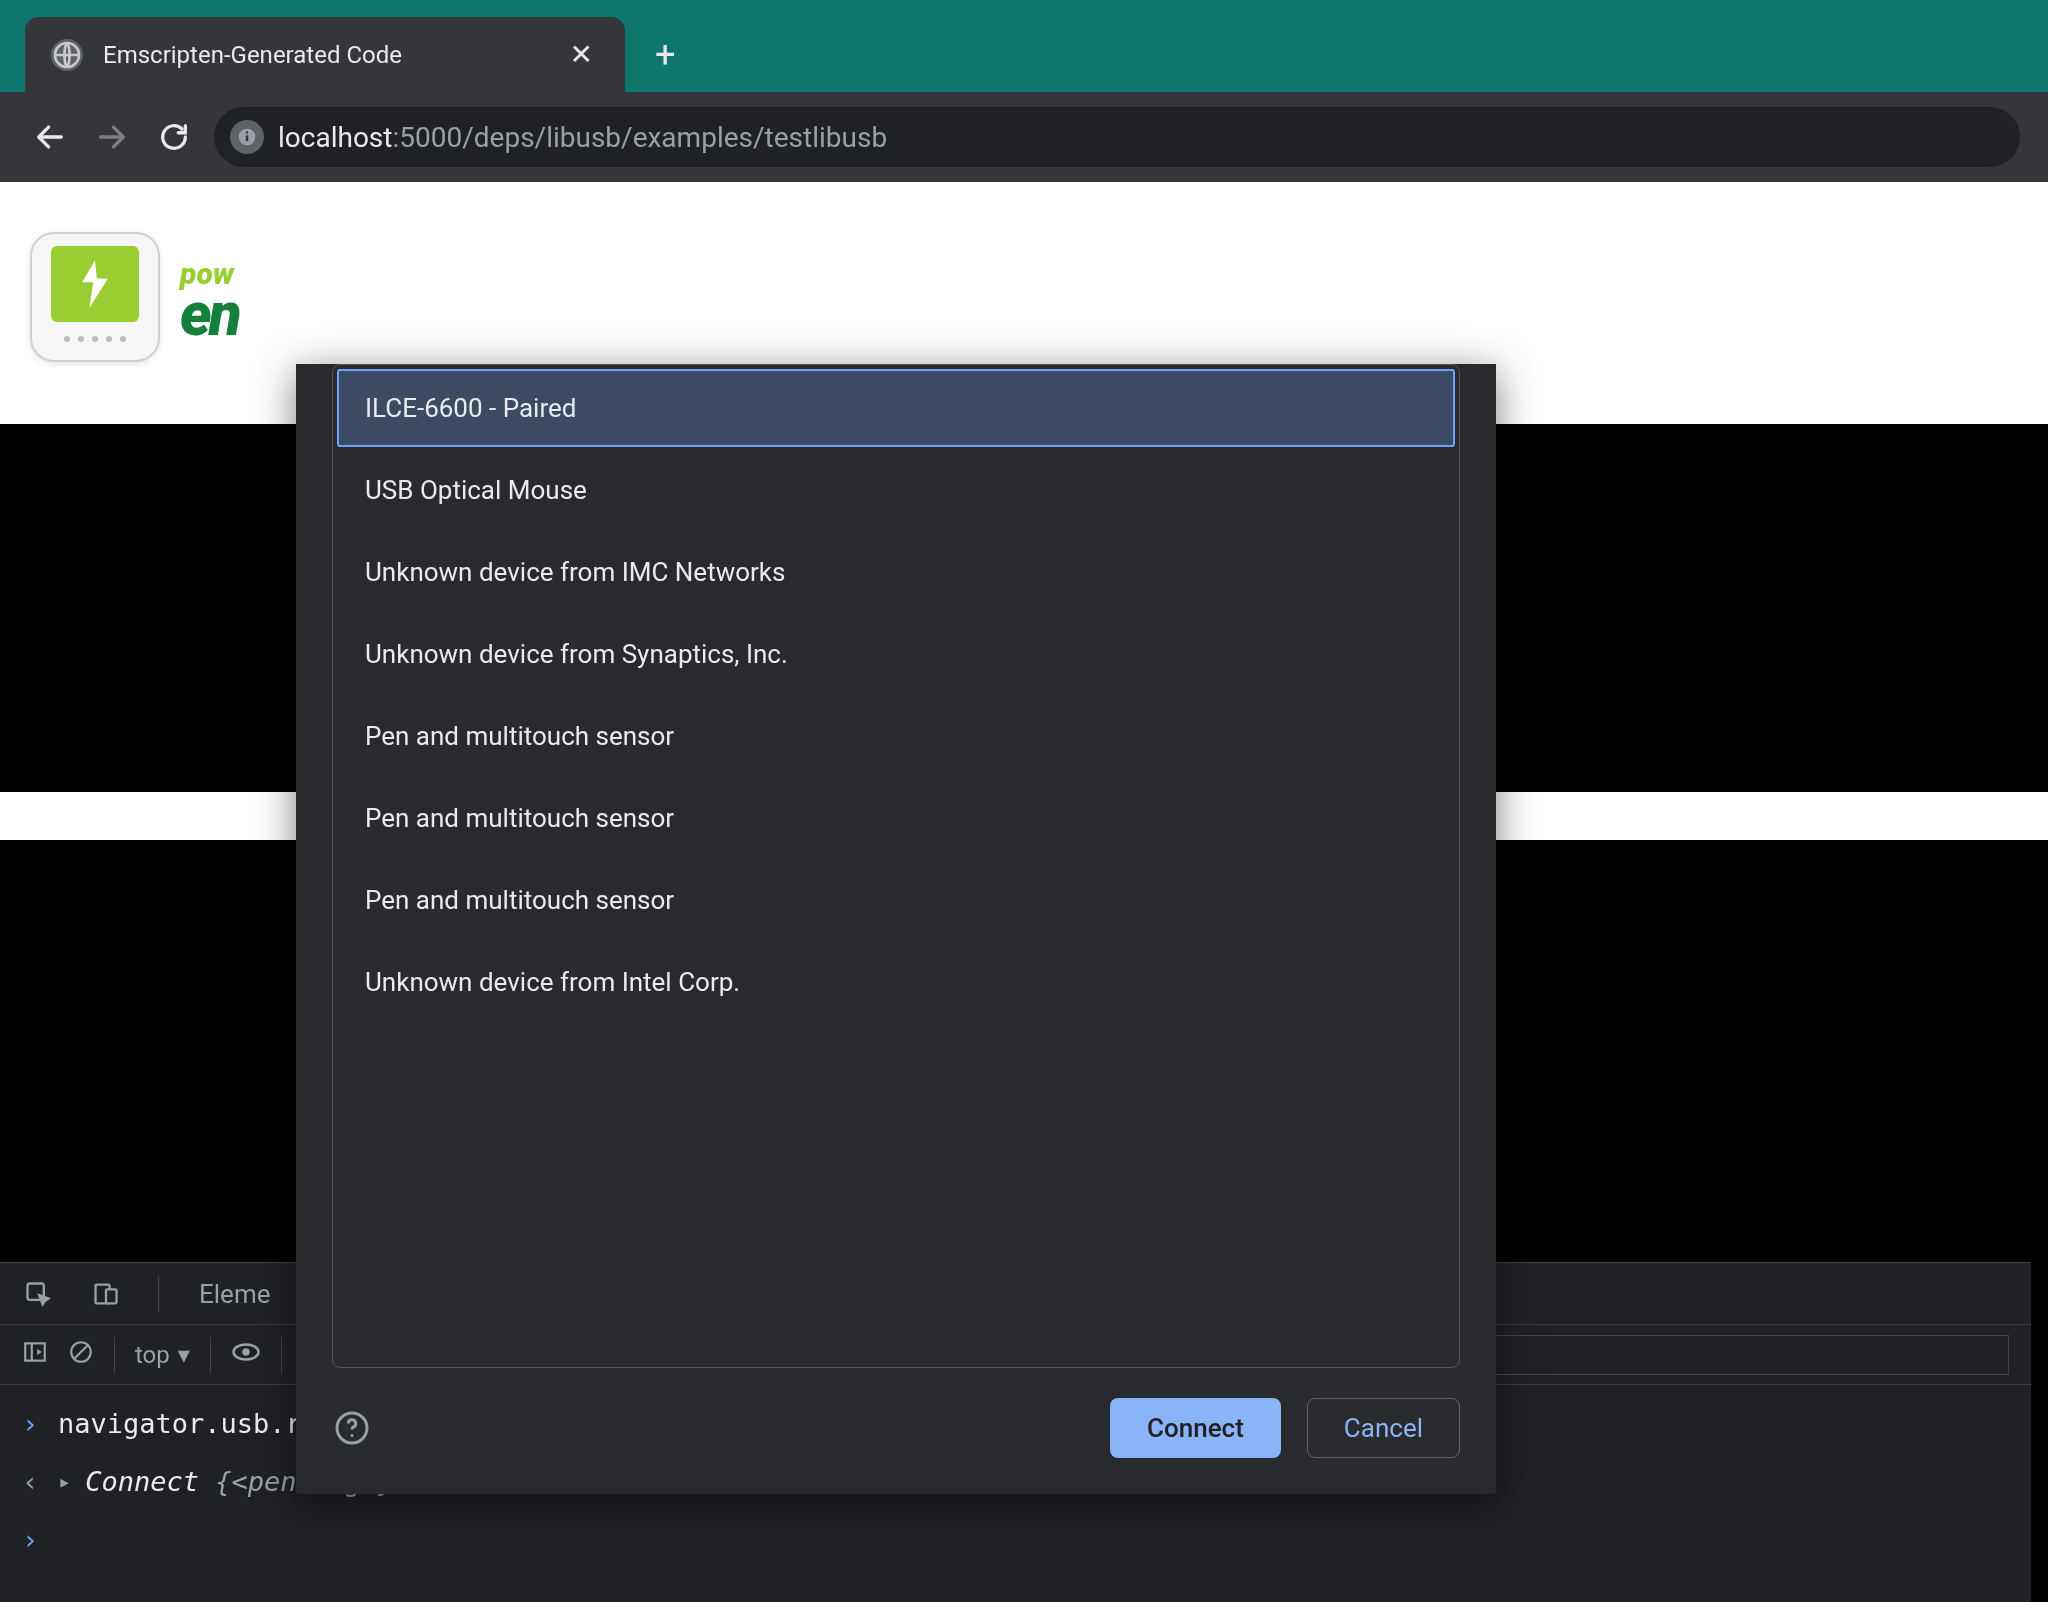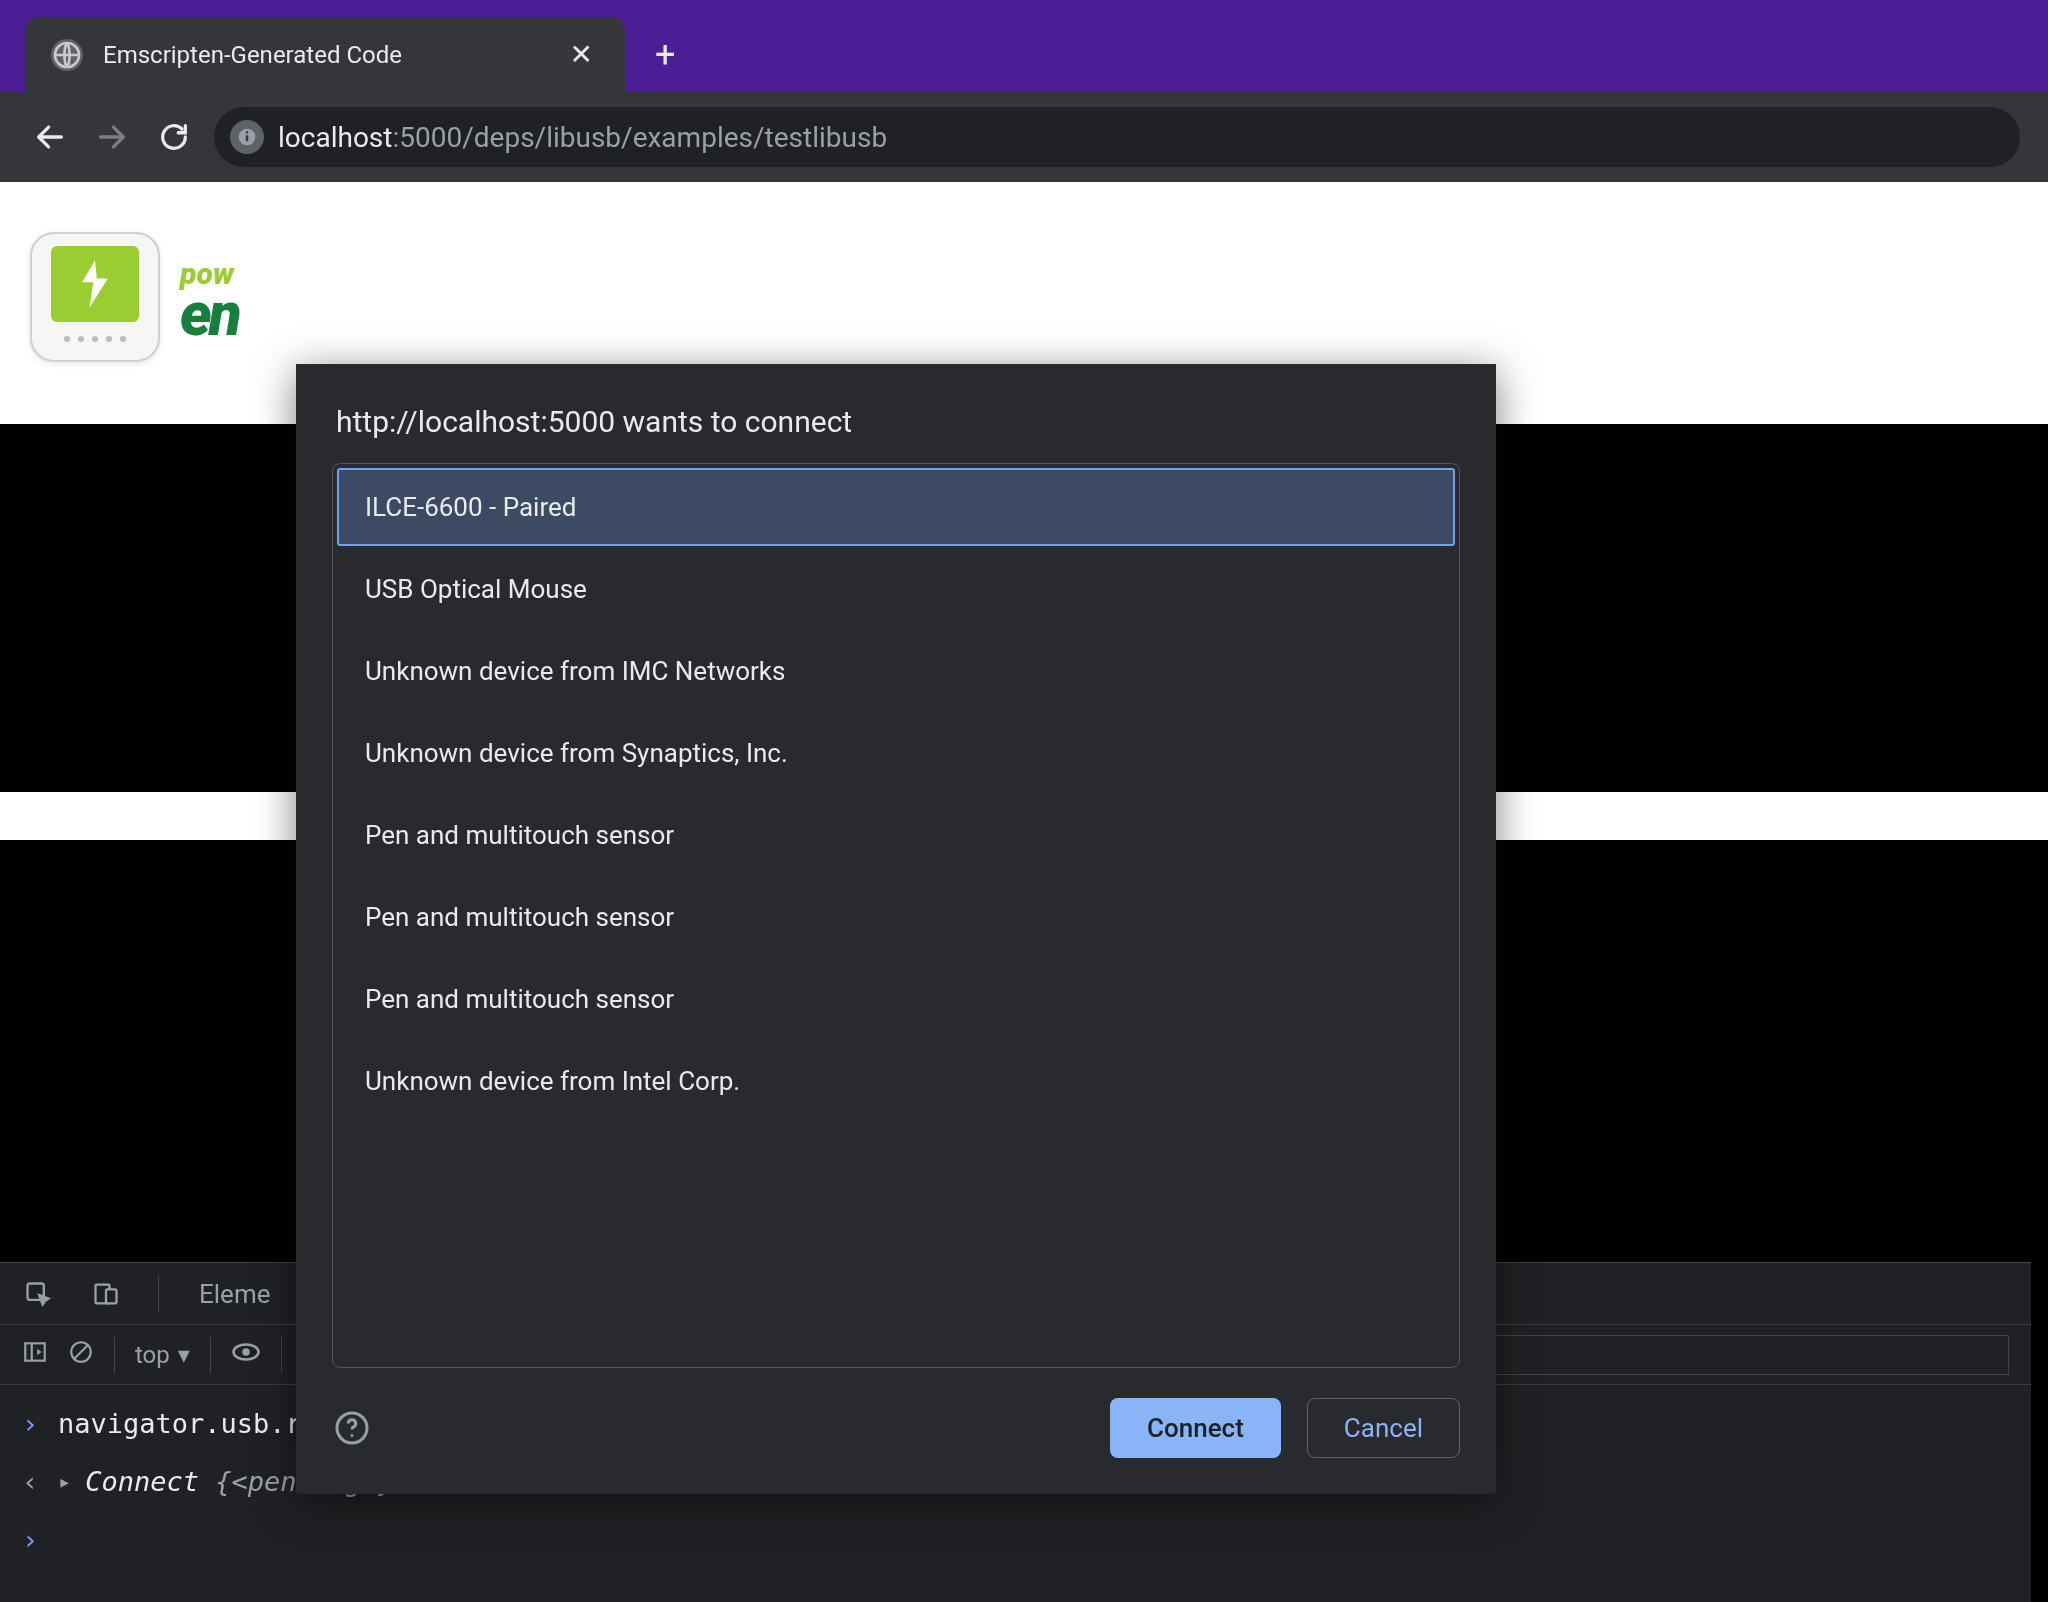--- a/index.html
+++ b/index.html
@@ -1,19 +1,19 @@
 <!DOCTYPE html>
 <html><head>
 <meta charset="utf-8">
 <style>
   * { box-sizing: border-box; margin: 0; padding: 0; }
   html, body { width: 2048px; height: 1602px; overflow: hidden; font-family: -apple-system, BlinkMacSystemFont, "Segoe UI", Roboto, sans-serif; background: #202124; }
 
   
-  .tab-strip { height: 92px; background: #4c1d95; display: flex; align-items: flex-end; padding-left: 25px; }
+  .tab-strip { height: 92px; background: #0f766e; display: flex; align-items: flex-end; padding-left: 25px; }
   .tab { background: #35363a; height: 75px; display: flex; align-items: center; border-radius: 14px 14px 0 0; padding: 0 26px; gap: 20px; min-width: 600px; position: relative; }
   .tab .favicon { width: 32px; height: 32px; border-radius: 50%; background: #5f6368; display:flex; align-items:center; justify-content:center; }
   .tab .title { color: #e8eaed; font-size: 24px; flex: 1; white-space: nowrap; overflow: hidden; }
   .tab .close { color: #e8eaed; font-size: 28px; cursor: pointer; padding: 0 6px; }
   .new-tab { color: #e8eaed; font-size: 36px; padding: 0 30px; height: 75px; display:flex; align-items:center; cursor:pointer; }
 
   
   .toolbar { height: 90px; background: #35363a; display: flex; align-items: center; padding: 0 28px; gap: 18px; }
   .nav-btn { width: 44px; height: 44px; display:flex; align-items:center; justify-content:center; cursor:pointer; }
   .nav-btn svg { width: 34px; height: 34px; }
@@ -138,21 +138,20 @@
     </div>
     <div>
       <div class="pow">pow</div>
       <div class="em">en</div>
     </div>
   </div>
   <div class="page-black-band"></div>
   <div class="page-white-band"></div>
 
   <div class="dialog">
-    <div class="dialog-title">http://localhost:5000 wants to connect</div>
     <div class="device-list">
       <div class="device selected">ILCE-6600 - Paired</div>
       <div class="device">USB Optical Mouse</div>
       <div class="device">Unknown device from IMC Networks</div>
       <div class="device">Unknown device from Synaptics, Inc.</div>
       <div class="device">Pen and multitouch sensor</div>
       <div class="device">Pen and multitouch sensor</div>
       <div class="device">Pen and multitouch sensor</div>
       <div class="device">Unknown device from Intel Corp.</div>
     </div>

